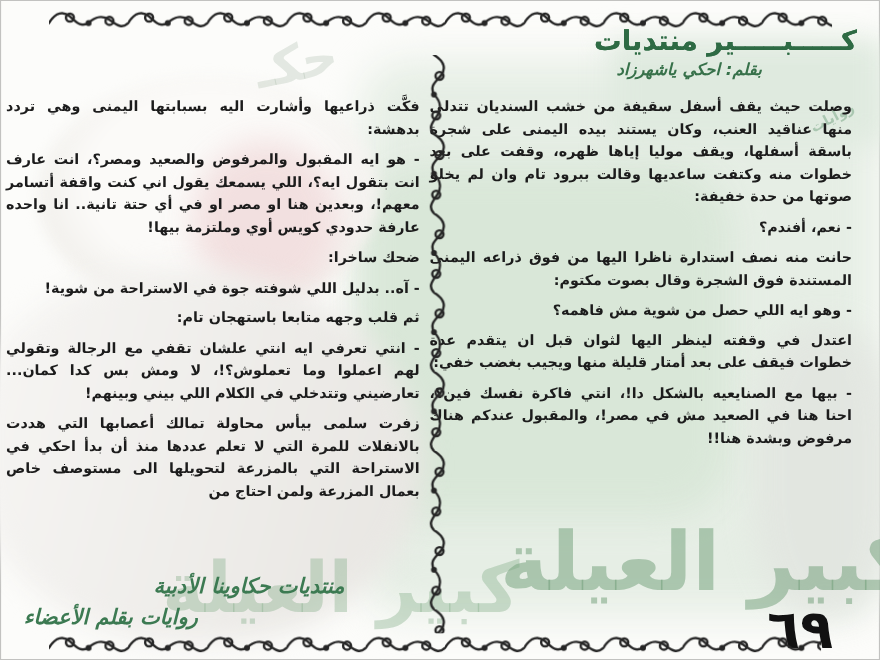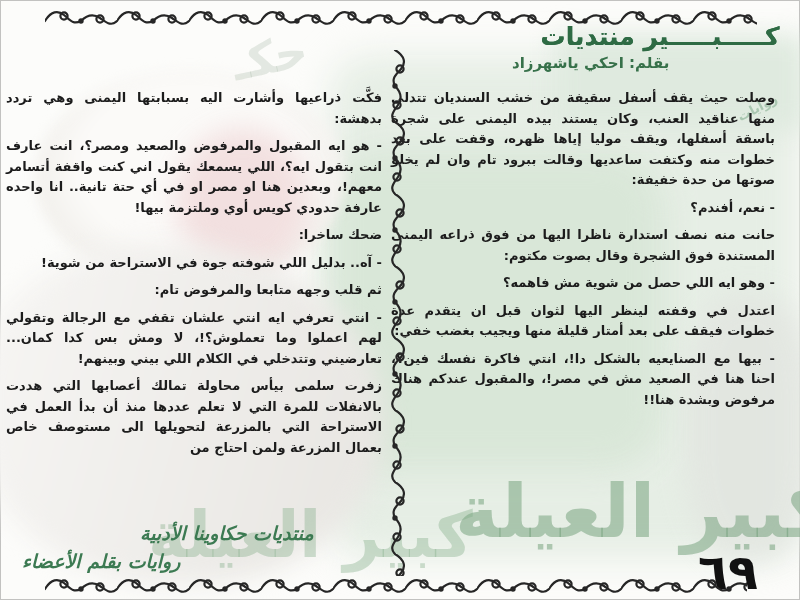--- a/index.html
+++ b/index.html
@@ -29,21 +29,21 @@
   
   .deco{position:absolute;z-index:3;}
   
   .title{
     position:absolute;z-index:2;top:22px;right:12px;width:256px;
     font-size:25px;font-weight:bold;color:#2e6b44;text-align:center;
     text-shadow:0 0 .6px #2e6b44;
   }
   .byline{
     position:absolute;z-index:2;top:54px;right:58px;width:230px;
-    font-size:15px;font-weight:bold;color:#37714a;text-align:left;
+    font-size:15px;font-weight:bold;font-style:italic;color:#37714a;text-align:center;
   }
   
   .col{
     position:absolute;z-index:2;top:88px;
     direction:rtl;text-align:justify;
     font-size:13px;font-weight:bold;line-height:1.58;color:#1c1c1c;
   }
   .col p{margin:0 0 7px 0;}
   .col-right{left:391px;width:384px;}
   .col-left{left:6px;width:376px;}
@@ -113,22 +113,22 @@
     <p>- وهو ايه اللي حصل من شوية مش فاهمه؟</p>
     <p>اعتدل في وقفته لينظر اليها لثوان قبل ان يتقدم عدة خطوات فيقف على بعد أمتار قليلة منها ويجيب بغضب خفي:</p>
     <p>- بيها مع الصنايعيه بالشكل دا!، انتي فاكرة نفسك فين؟، احنا هنا في الصعيد مش في مصر!، والمقبول عندكم هناك مرفوض وبشدة هنا!!</p>
   </div>
 
   <div class="col col-left">
     <p>فكَّت ذراعيها وأشارت اليه بسبابتها اليمنى وهي تردد بدهشة:</p>
     <p>- هو ايه المقبول والمرفوض والصعيد ومصر؟، انت عارف انت بتقول ايه؟، اللي يسمعك يقول اني كنت واقفة أتسامر معهم!، وبعدين هنا او مصر او في أي حتة تانية.. انا واحده عارفة حدودي كويس أوي وملتزمة بيها!</p>
     <p>ضحك ساخرا:</p>
     <p>- آه.. بدليل اللي شوفته جوة في الاستراحة من شوية!</p>
-    <p>ثم قلب وجهه متابعا والمرفوض تام:</p>
+    <p>ثم قلب وجهه متابعا باستهجان تام:</p>
     <p>- انتي تعرفي ايه انتي علشان تقفي مع الرجالة وتقولي لهم اعملوا وما تعملوش؟!، لا ومش بس كدا كمان... تعارضيني وتتدخلي في الكلام اللي بيني وبينهم!</p>
-    <p>زفرت سلمى بيأس محاولة تمالك أعصابها التي هددت بالانفلات للمرة التي لا تعلم عددها منذ أن بدأ العمل في الاستراحة التي بالمزرعة لتحويلها الى مستوصف خاص بعمال المزرعة ولمن احتاج من</p>
+    <p>زفرت سلمى بيأس محاولة تمالك أعصابها التي هددت بالانفلات للمرة التي لا تعلم عددها منذ أن بدأ احكي في الاستراحة التي بالمزرعة لتحويلها الى مستوصف خاص بعمال المزرعة ولمن احتاج من</p>
   </div>
 
   <div class="script script-1">منتديات  حكاوينا الأدبية</div>
   <div class="script script-2">روايات بقلم الأعضاء</div>
   <div class="pagenum">٦٩</div>
 
 </div>
 
 </body></html>

